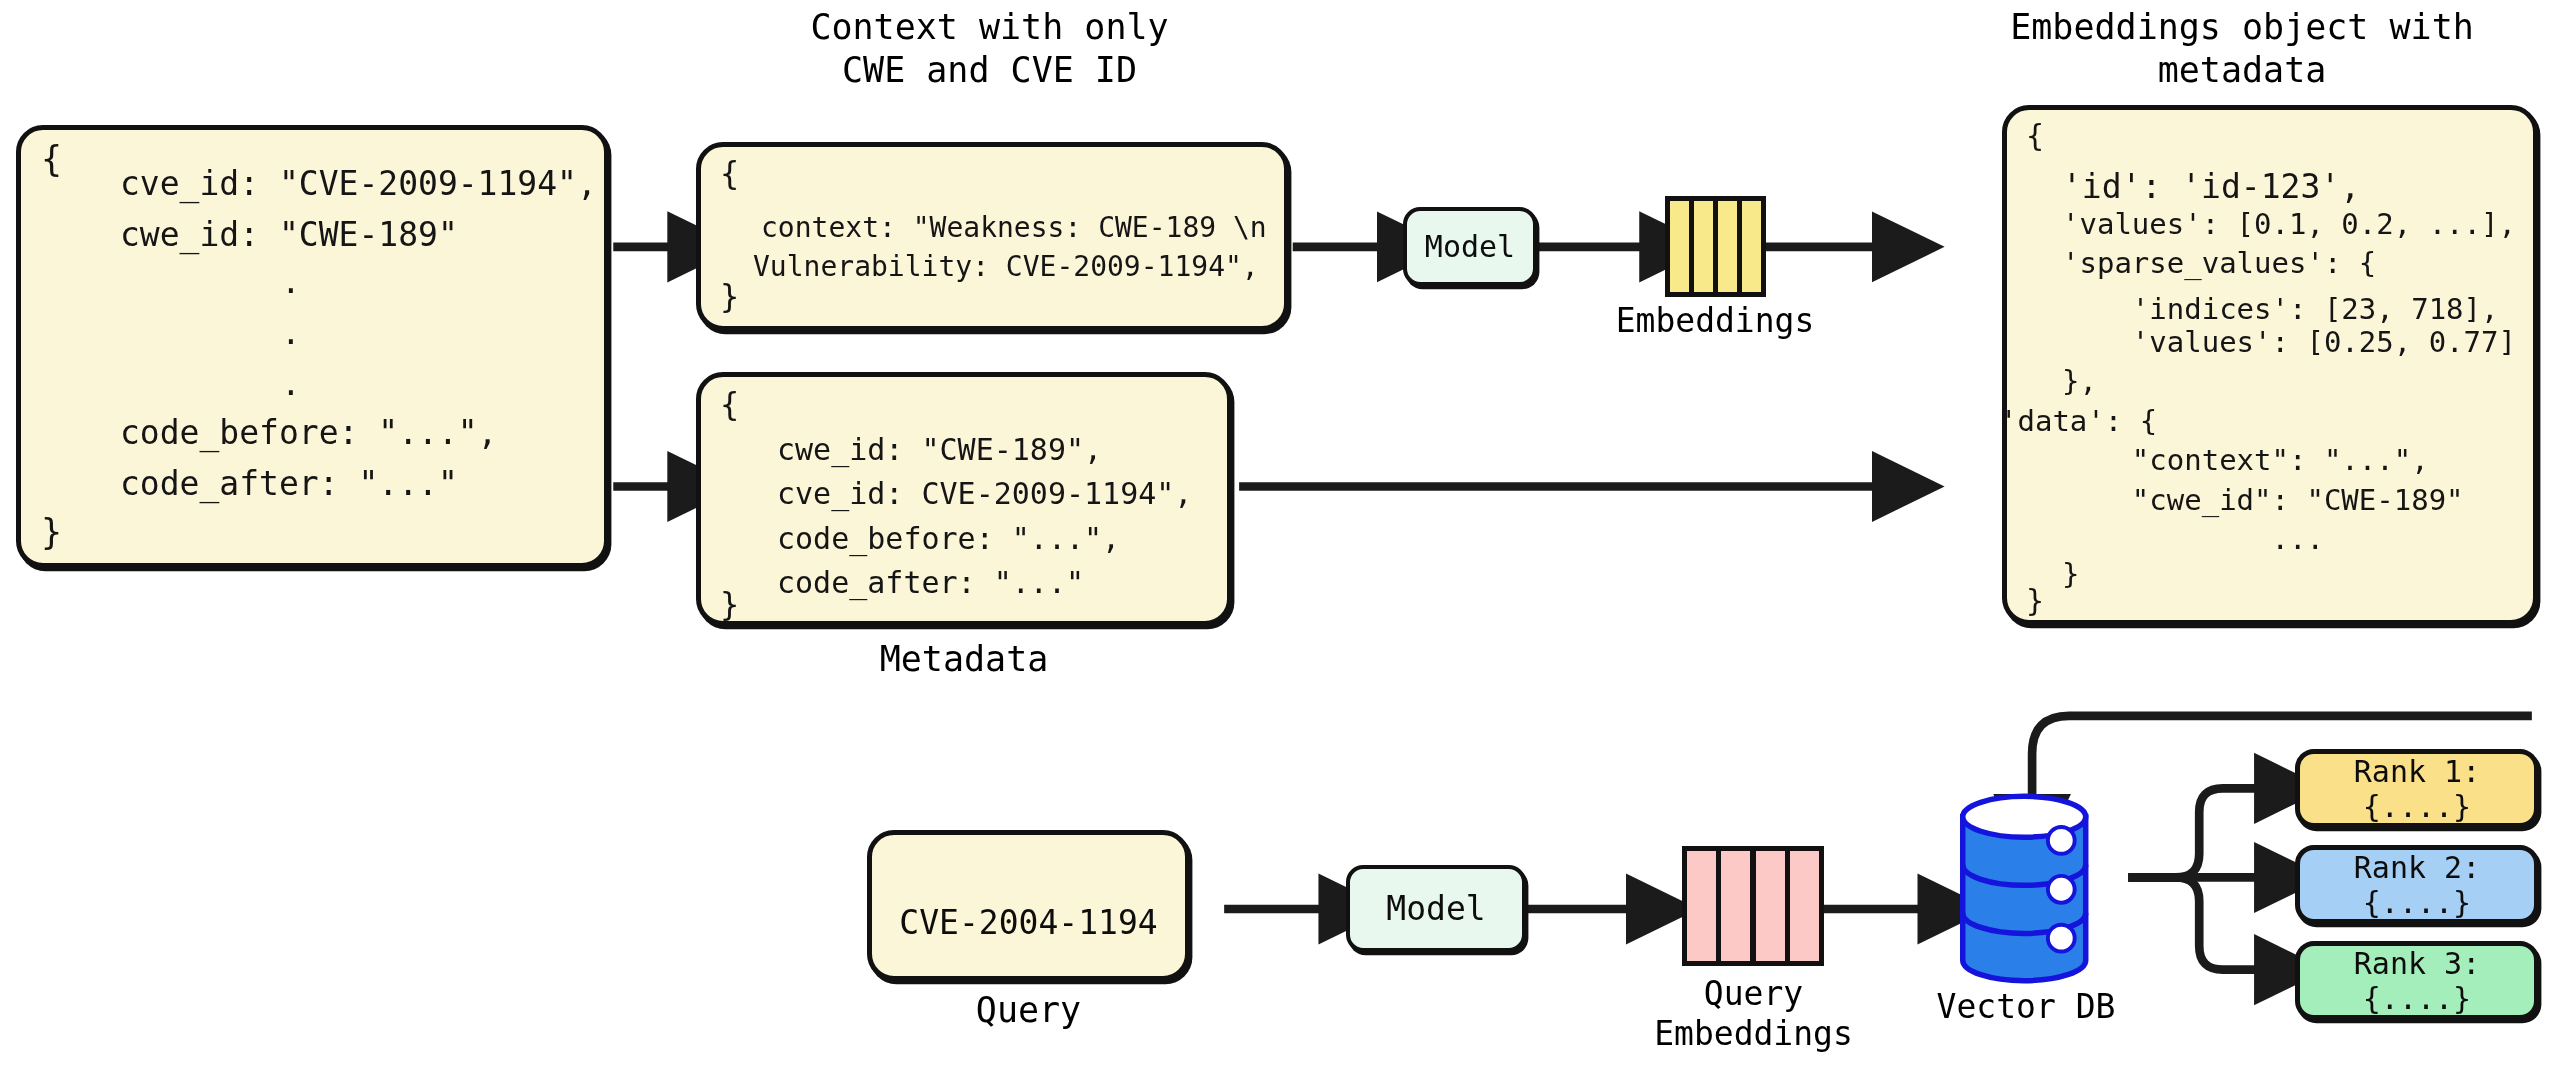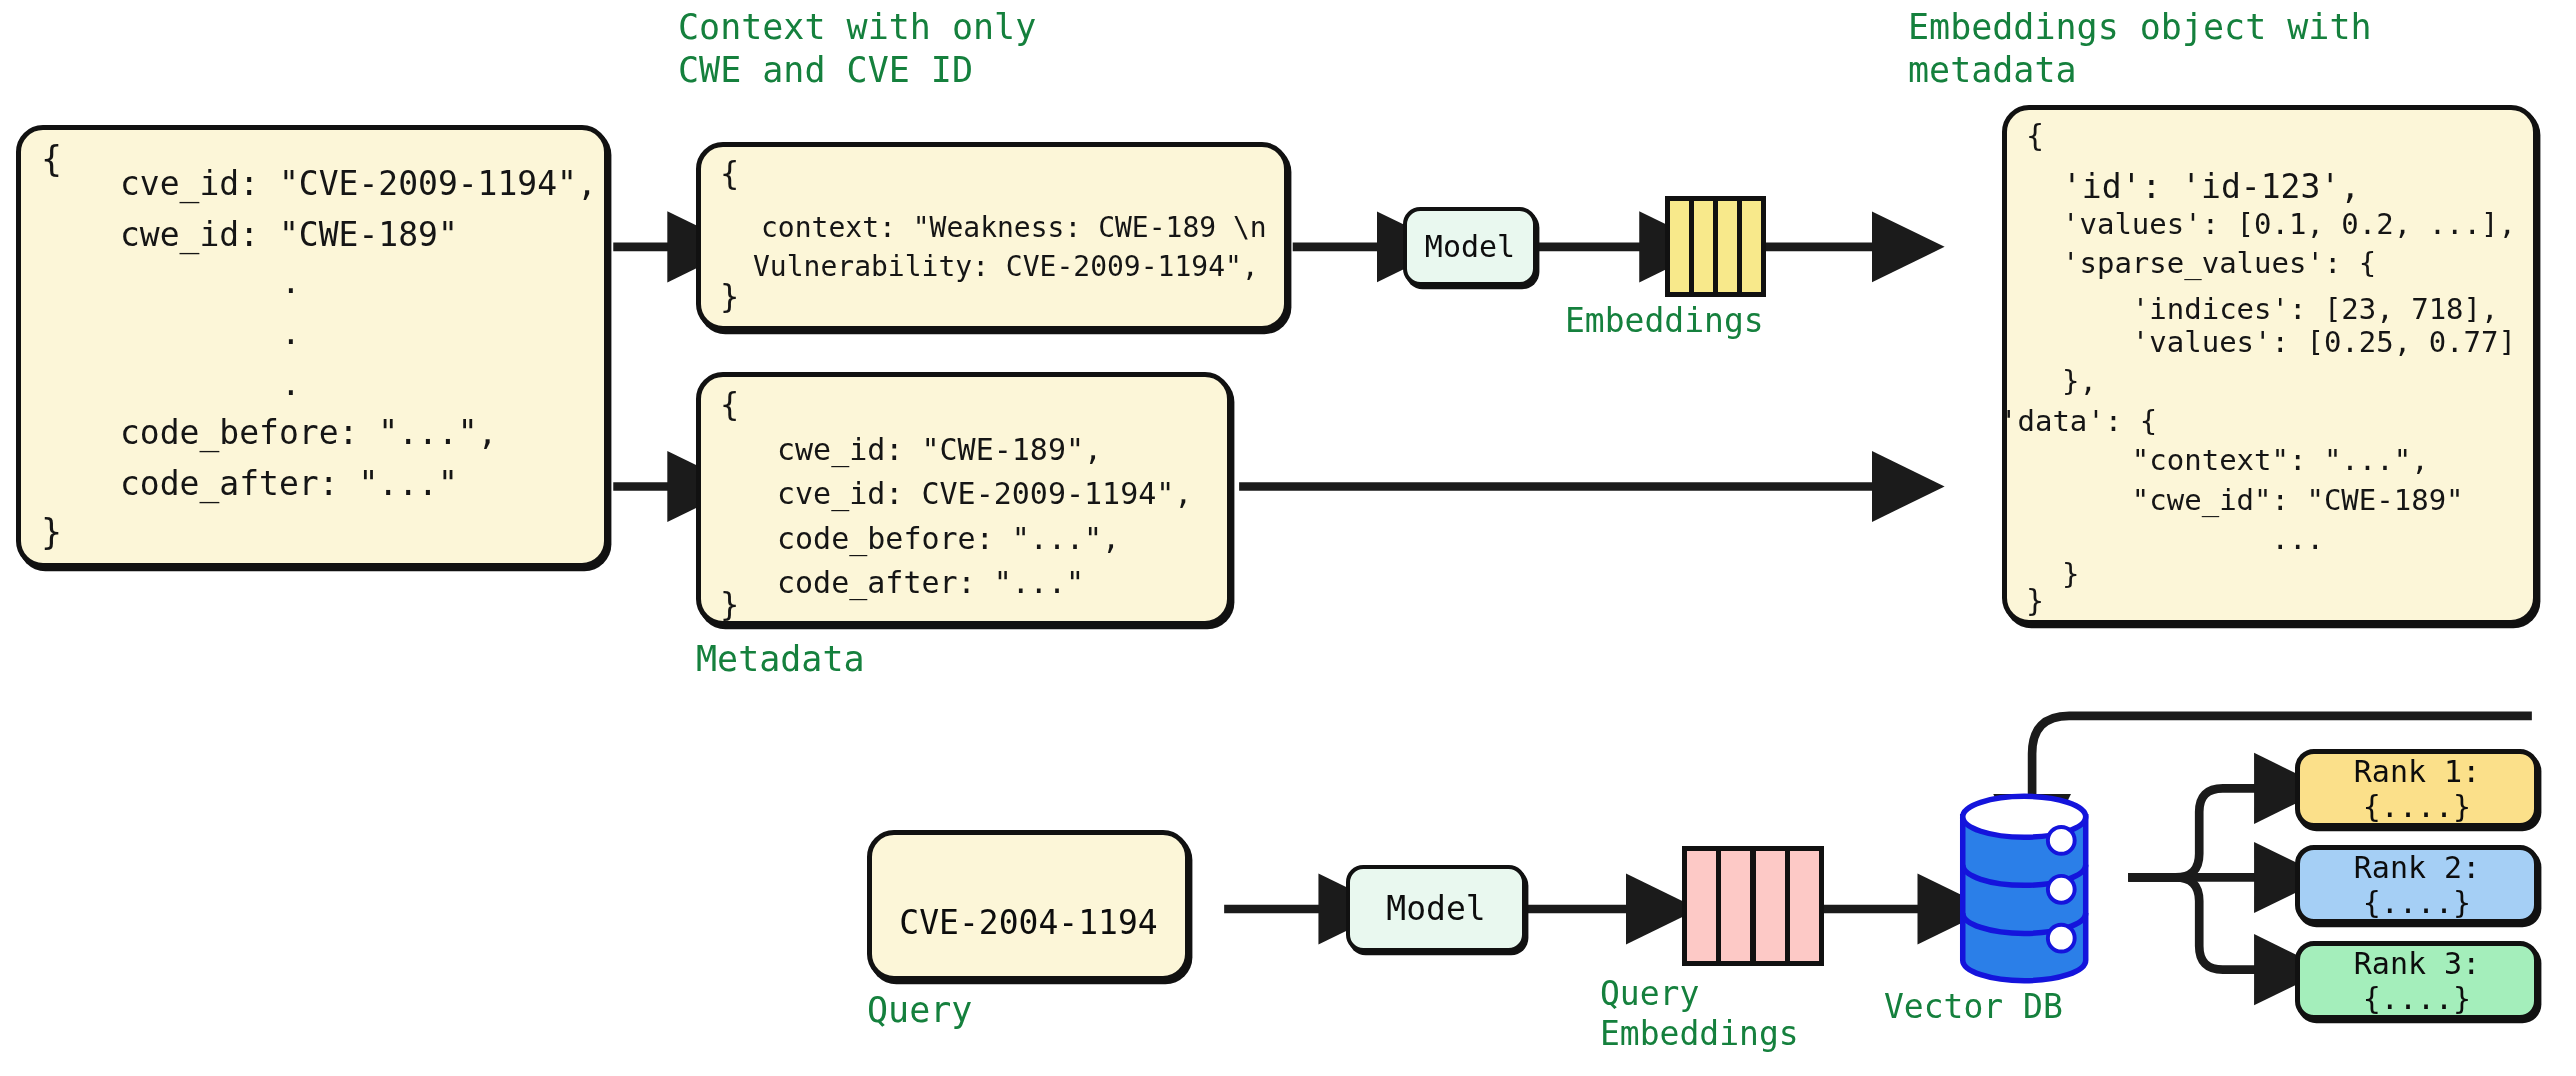--- a/index.html
+++ b/index.html
@@ -45,21 +45,22 @@
     font-family: "DejaVu Sans Mono", monospace;
     line-height: 1.52;
   }
   .brace {
     position: absolute;
     color: #151515;
     font-family: "DejaVu Sans Mono", monospace;
   }
   .caption {
     position: absolute;
-    color: #15803d;
+    text-align: center;
+    color: #000000;
     font-family: "DejaVu Sans Mono", monospace;
     font-size: 35px;
     line-height: 1.22;
     white-space: pre-line;
   }
   .center-label {
     position: absolute;
     display: flex;
     align-items: center;
     justify-content: center;

